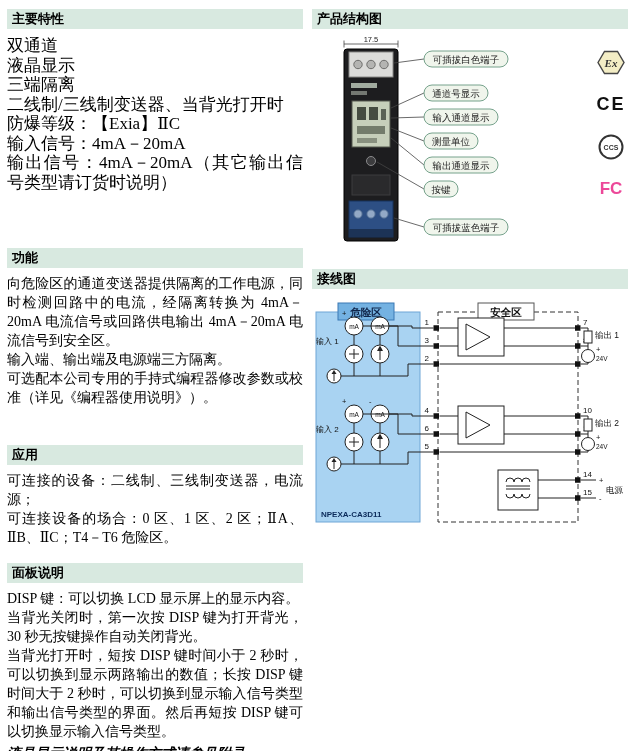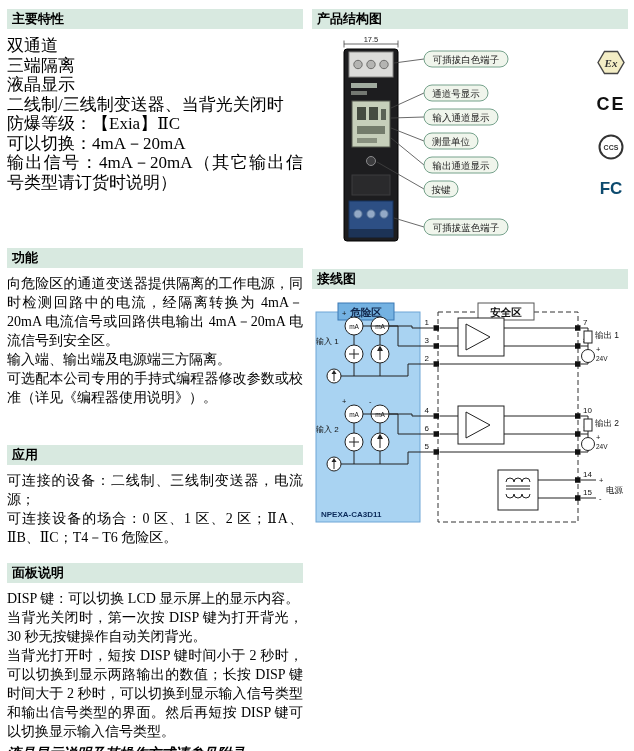--- a/index.html
+++ b/index.html
@@ -27,21 +27,21 @@
   .mt-panel { margin-top:16px; }
 
   .note { font-weight:bold; font-style:italic; font-size:12.5px; line-height:19px; margin-top:3px; }
 
   .fig-structure { position:relative; height:226px; margin-top:6px; }
   .struct-svg { display:block; }
 
   .certs { position:absolute; right:0; top:14px; width:34px;
            display:flex; flex-direction:column; align-items:center; gap:18px; }
   .ce-t  { font:bold 18px "Liberation Sans","DejaVu Sans",sans-serif; letter-spacing:2px; color:#111;text-align:right; }
-  .fcc-t { font:bold 17px "Liberation Sans","DejaVu Sans",sans-serif; color:#0c4a6e; }
+  .fcc-t { font:bold 17px "Liberation Sans","DejaVu Sans",sans-serif; color:#ec4899; }
   .ex-t  { font:italic bold 11px "Liberation Serif","DejaVu Serif",serif; fill:#333; }
   .ccs-t { font:bold 7px "Liberation Sans","DejaVu Sans",sans-serif; fill:#333; }
 
   .hdr2 { margin-top:8px; }
   .wiring { display:block; margin-top:9px; }
 
   
   .w    { stroke:#222; stroke-width:1; fill:none; }
   .wthin{ stroke:#444; stroke-width:0.8; fill:none; }
   .comp { fill:#fff; stroke:#222; stroke-width:1; }
@@ -63,25 +63,25 @@
 
 <div class="page">
 
   <div class="col-left">
 
     <div class="hdr">
       <span>主要特性</span>
     </div>
     <div class="list">
       <p>双通道</p>
+      <p>液晶显示</p>
       <p>三端隔离</p>
-      <p>液晶显示</p>
-      <p>二线制/三线制变送器、当背光关闭时</p>
+      <p>二线制/三线制变送器、当背光打开时</p>
       <p>防爆等级：【Exia】ⅡC</p>
-      <p>可以切换：4mA－20mA</p>
+      <p>输入信号：4mA－20mA</p>
       <p>输出信号：4mA－20mA（其它输出信号类型请订货时说明）</p>
     </div>
 
     <div class="hdr mt-func">
       <span>功能</span>
     </div>
     <div class="txt">
       <p>向危险区的通道变送器提供隔离的工作电源，同时检测回路中的电流，经隔离转换为 4mA－20mA 电流信号或回路供电输出 4mA－20mA 电流信号到安全区。</p>
       <p>输入端、输出端及电源端三方隔离。</p>
       <p>可选配本公司专用的手持式编程器修改参数或校准（详见《编程器使用说明》）。</p>

